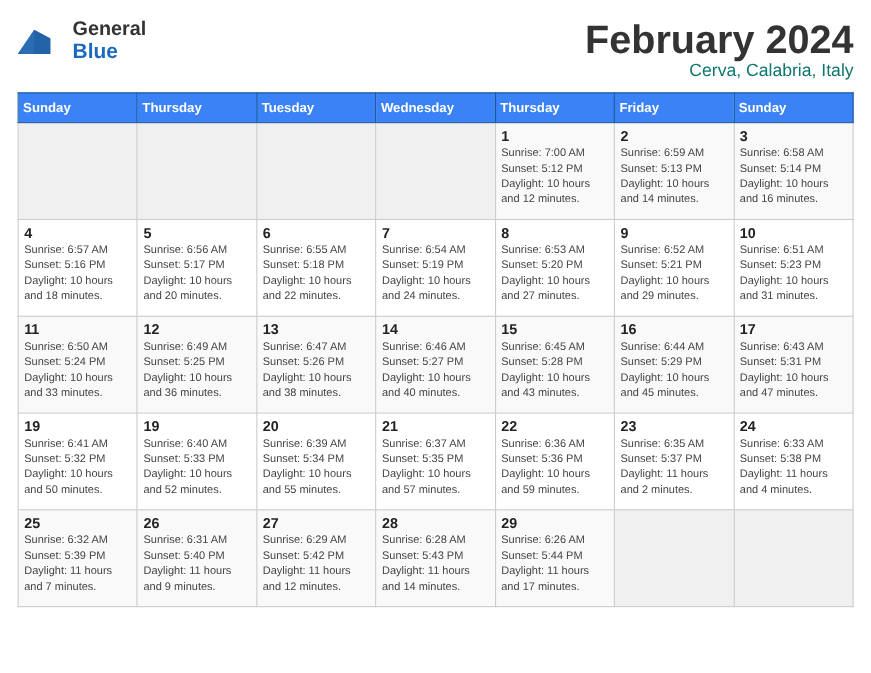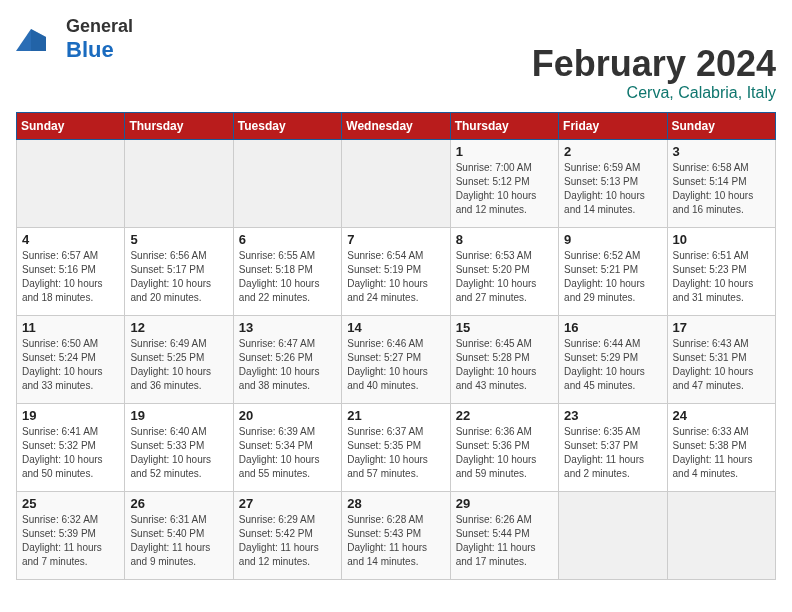--- a/index.html
+++ b/index.html
@@ -20,50 +20,49 @@
       display: flex;
       align-items: center;
       gap: 20px;
     }
     .logo-text-general {
       font-size: 18px;
       font-weight: bold;
       color: #333;
     }
     .logo-text-blue {
-      font-size: 22px;
+      font-size: 19px;
       font-weight: bold;
       color: #1a6bbf;
       text-align: center;
     }
     .logo-icon {
       width: 30px;
       height: 22px;
     }
     .title-block {
       text-align: right;
-      margin-top: 28px;
     }
     .month-title {
       font-size: 36px;
       font-weight: bold;
       color: #333;
       line-height: 1.1;
     }
     .location-title {
       font-size: 16px;
       color: #0f766e;
     }
     table {
       width: 100%;
       border-collapse: collapse;
       table-layout: fixed;
     }
     thead tr th {
-      background-color: #b91c1c;
+      background-color: #3b82f6;
       color: #fff;
       font-size: 12px;
       font-weight: bold;
       padding: 6px 4px;
       text-align: left;
       border: 1px solid #1a5a9a;
     }
     tbody tr td {
       border: 1px solid #ccc;
       vertical-align: top;

